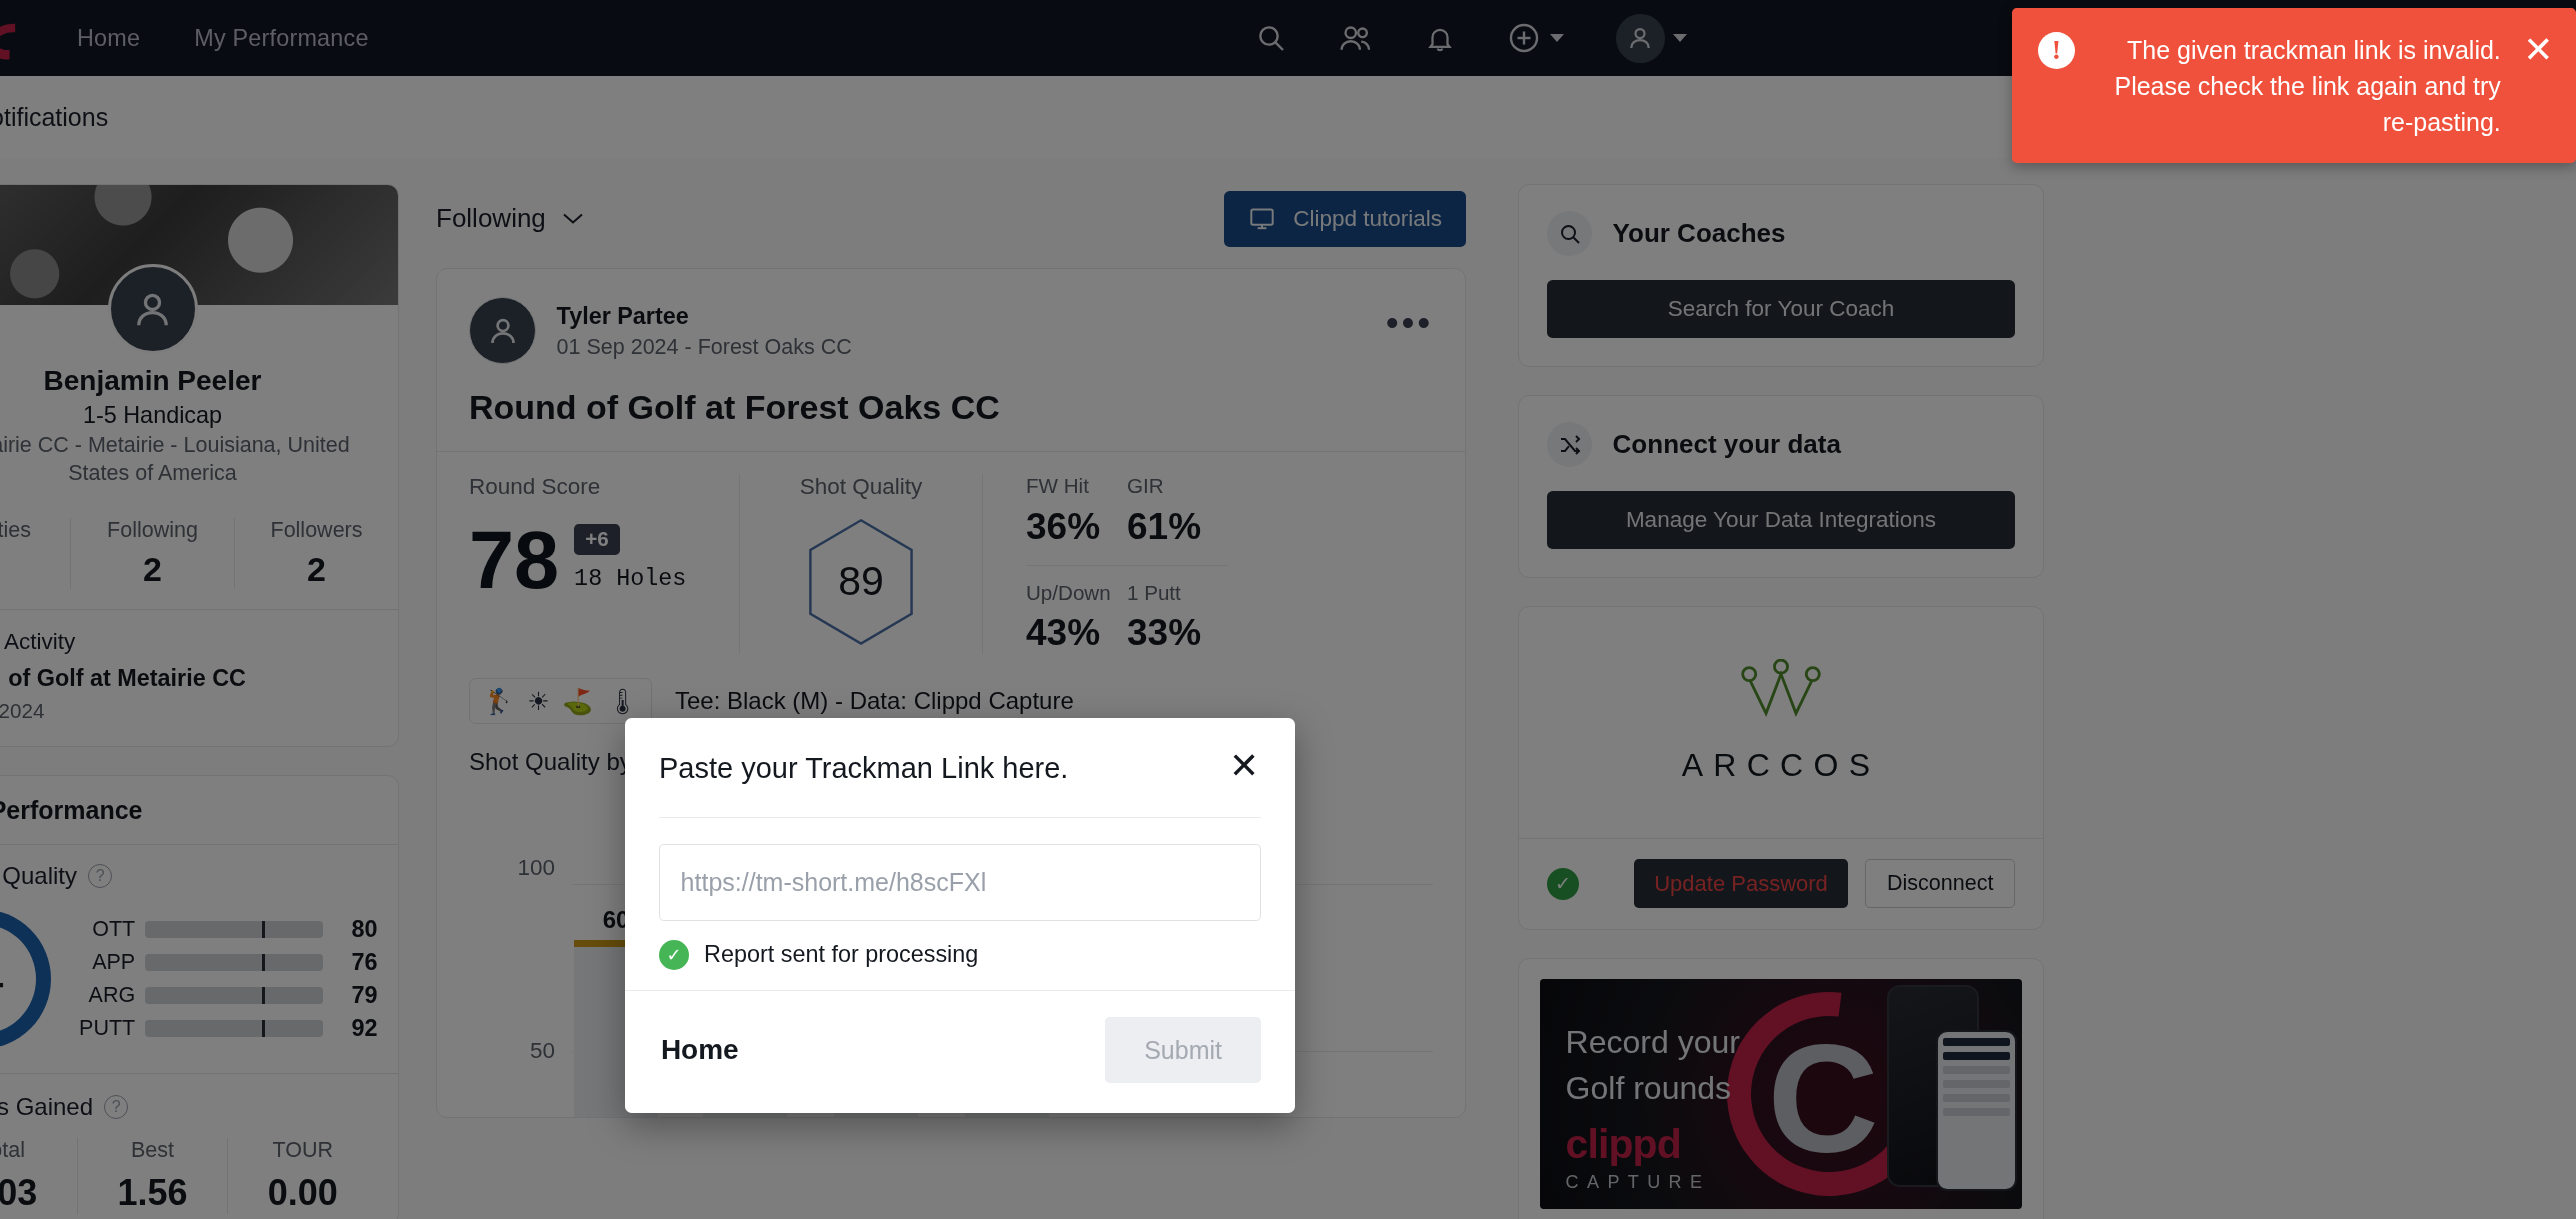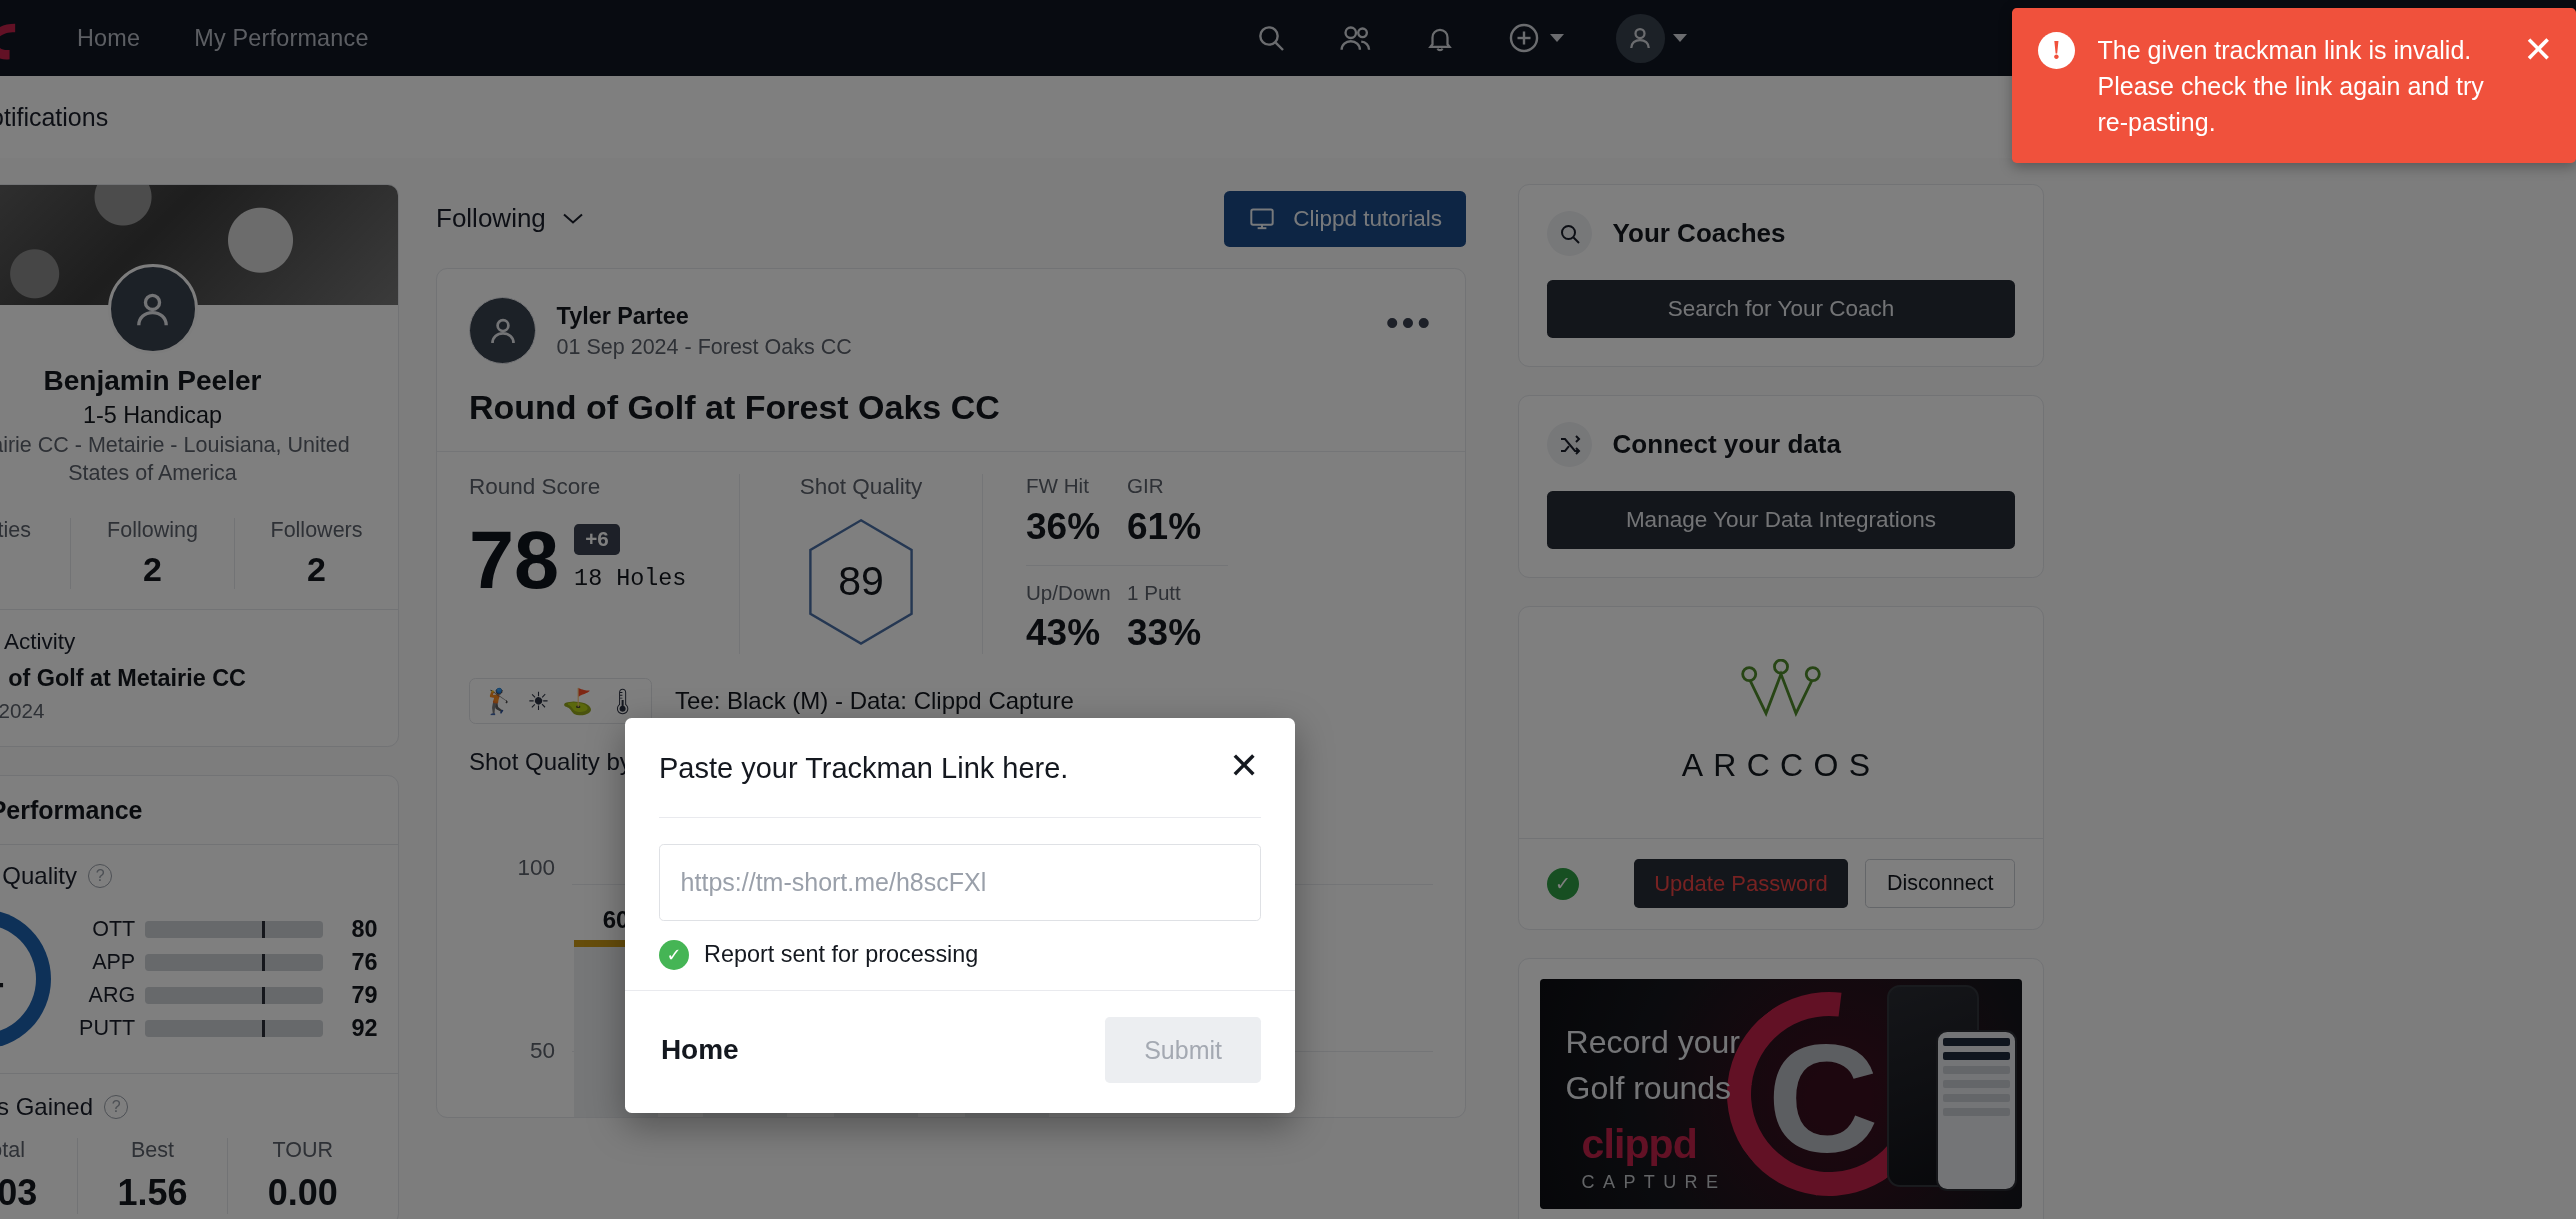--- a/index.html
+++ b/index.html
@@ -265,21 +265,21 @@
     transform: rotate(-38deg);
   }
   #cap-c {
     position: absolute; left: 228px; top: 43px; font-size: 154px; font-weight: bold;
     color: #b9bcc2; line-height: 1; font-family: "Liberation Sans", sans-serif;
   }
   #cap-headline {
     position: absolute; left: 26px; top: 41px; font-size: 32px; color: #e8eaee;
     line-height: 1.42; width: 234px;
   }
-  #cap-brand { position: absolute; left: 42px; top: 142px; }
+  #cap-brand { position: absolute; left: 26px; top: 142px; }
   #cap-brand-name { font-size: 41px; font-weight: bold; color: #c4224a; letter-spacing: -0.9px; }
   #cap-brand-sub { font-size: 18px; color: #c7cace; letter-spacing: 8.4px; margin-top: 3.7px; }
   #cap-phone {
     position: absolute; right: 43px; top: 5.6px; width: 92px; height: 202px;
     border-radius: 13px; background: linear-gradient(160deg,#2a2c33,#101116);
     border: 2.8px solid #33363d;
   }
   #cap-phone2 {
     position: absolute; right: 5.6px; top: 51px; width: 81px; height: 161px;
     border-radius: 11.2px; background: #e8eaee; border: 2.8px solid #2a2c33;
@@ -299,21 +299,21 @@
     background: #f0513c; color: #fff; border-radius: 4.7px;
     display: flex; align-items: flex-start; padding: 22.5px 22.5px 22.5px 26px;
     gap: 22.5px; z-index: 900; box-shadow: 0 3.7px 13px rgba(0,0,0,.3);
   }
   #toast-icon {
     width: 37px; height: 37px; border-radius: 50%; background: #fff; color: #f0513c;
     display: flex; align-items: center; justify-content: center;
     font-size: 28px; font-weight: bold; flex: none; margin-top: 1.9px;
     font-family: "Liberation Serif", serif;
   }
-  #toast-message { font-size: 25px; line-height: 1.45; flex: 1; padding-top: 1.9px; }
+  #toast-message { font-size: 25px; line-height: 1.45; flex: 1; padding-top: 1.9px; text-align: right; }
   #toast-close {
     background: none; border: none; color: #fff; font-size: 36px; line-height: 1;
     cursor: pointer; font-family: inherit; padding: 0; margin-top: 1.9px;
   }
 
   
   #modal {
     position: absolute; left: 625px; top: 718px; width: 670px;
     background: #fff; border-radius: 6.6px; z-index: 1000;
     box-shadow: 0 11.2px 37px rgba(0,0,0,.35);

